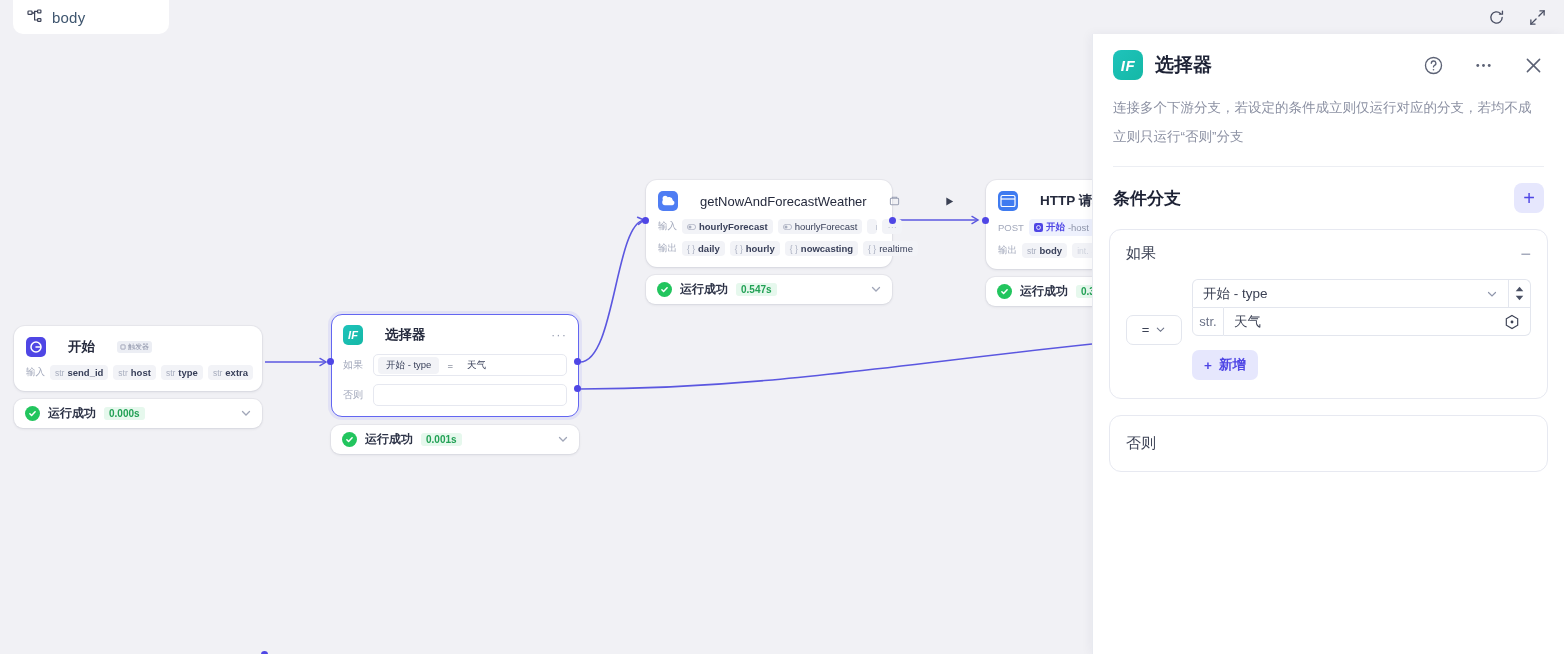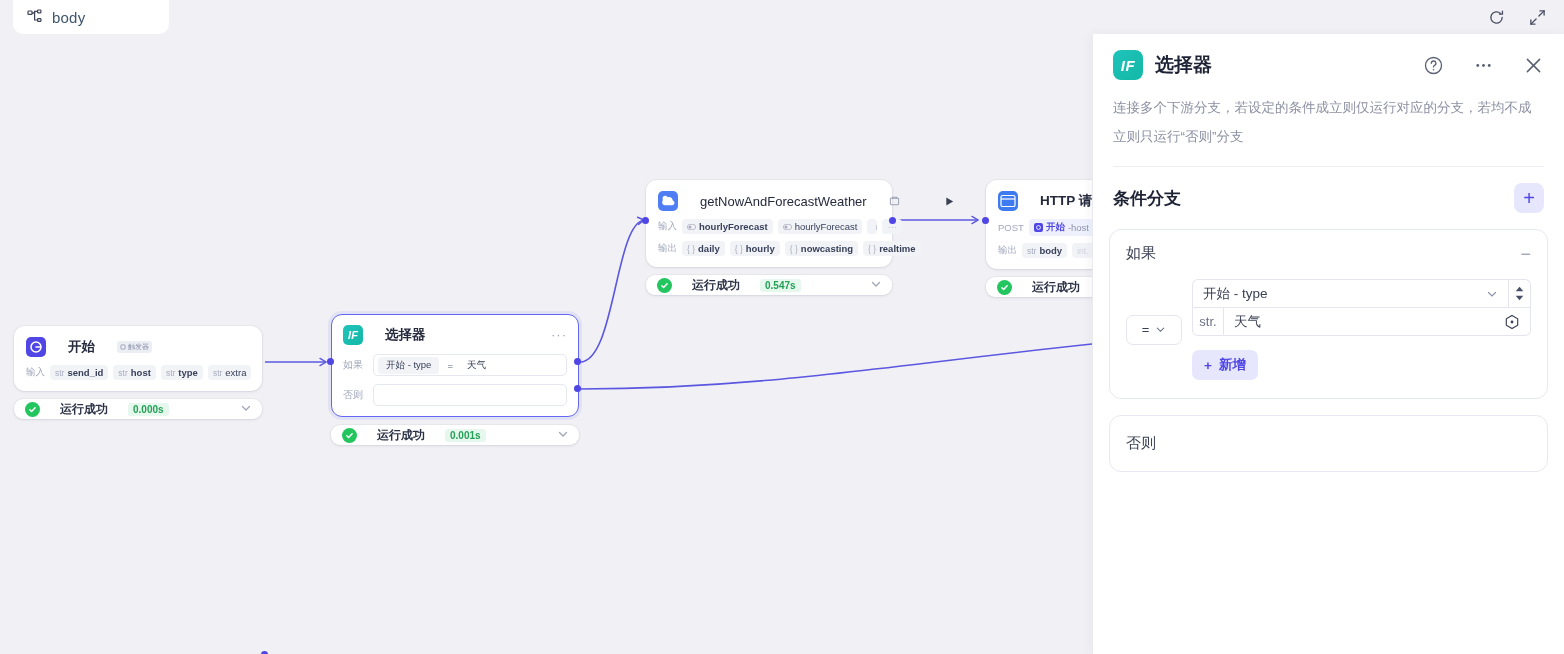--- a/index.html
+++ b/index.html
@@ -56,21 +56,21 @@
     font-size:9.5px; color:#39405a; white-space:nowrap; max-width:100%;
   }
   .chip .t { color:#a8aebf; font-size:8.5px; }
   .chip.dim { color:#bfc4d2; }
   .chip.dim .t { color:#cfd3de; }
 
   
   .status {
     margin-top:8px; background:#ffffff; border-radius:9px;
     box-shadow:0 1px 3px rgba(30,35,70,.10), 0 0 0 1px rgba(30,35,70,.035);
-    height:20px; display:flex; align-items:center; gap:20px; padding:0 10px 0 11px;
+    height:29px; display:flex; align-items:center; gap:8px; padding:0 10px 0 11px;
   }
   .ok-dot { width:15px; height:15px; border-radius:50%; background:#22c55e; display:flex; align-items:center; justify-content:center; flex:0 0 15px; }
   .status-txt { font-size:12px; color:#2c3246; font-weight:600; }
   .status-time { font-size:10px; color:#22a155; background:#e6f8ed; border-radius:3px; padding:1px 5px;font-weight:bold; }
   .status-sp { flex:1 1 auto; }
   .chev { color:#a0a6b8; }
 
   
   .sel-row { display:flex; align-items:center; gap:8px; margin-top:8px; }
   .sel-key { font-size:10px; color:#a2a8bb; flex:0 0 22px; }
@@ -246,21 +246,21 @@
           <span class="chip">
               <span class="t">str</span>
               <b style="font-weight:600">host</b>
             </span>
           <span class="chip">
               <span class="t">str</span>
               <b style="font-weight:600">type</b>
             </span>
           <span class="chip">
               <span class="t">str</span>
-              <b style="font-weight:400">extra</b>
+              <b style="font-weight:700">extra</b>
             </span>
         </div>
       </div>
       <div class="status">
         <span class="ok-dot">
           <svg width="9" height="9" viewBox="0 0 12 12" fill="none" stroke="#fff" stroke-width="2" stroke-linecap="round" stroke-linejoin="round">
               <path d="M2.5 6.3 4.8 8.6 9.5 3.8"></path>
             </svg>
         </span>
         <span class="status-txt">运行成功</span>
@@ -376,21 +376,21 @@
           <span class="chip">
               <span class="t">{ }</span>
               <b style="font-weight:600">hourly</b>
             </span>
           <span class="chip">
               <span class="t">{ }</span>
               <b style="font-weight:600">nowcasting</b>
             </span>
           <span class="chip">
               <span class="t">{ }</span>
-              <b style="font-weight:700">realtime</b>
+              <b style="font-weight:400">realtime</b>
             </span>
         </div>
       </div>
       <div class="status">
         <span class="ok-dot">
           <svg width="9" height="9" viewBox="0 0 12 12" fill="none" stroke="#fff" stroke-width="2" stroke-linecap="round" stroke-linejoin="round">
               <path d="M2.5 6.3 4.8 8.6 9.5 3.8"></path>
             </svg>
         </span>
         <span class="status-txt">运行成功</span>

